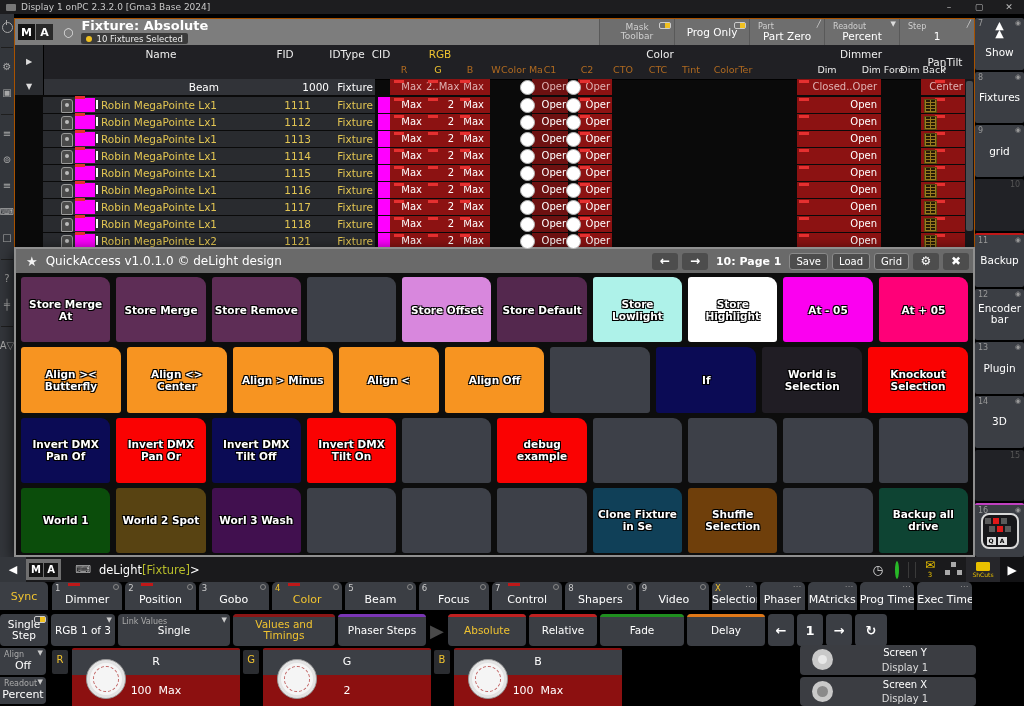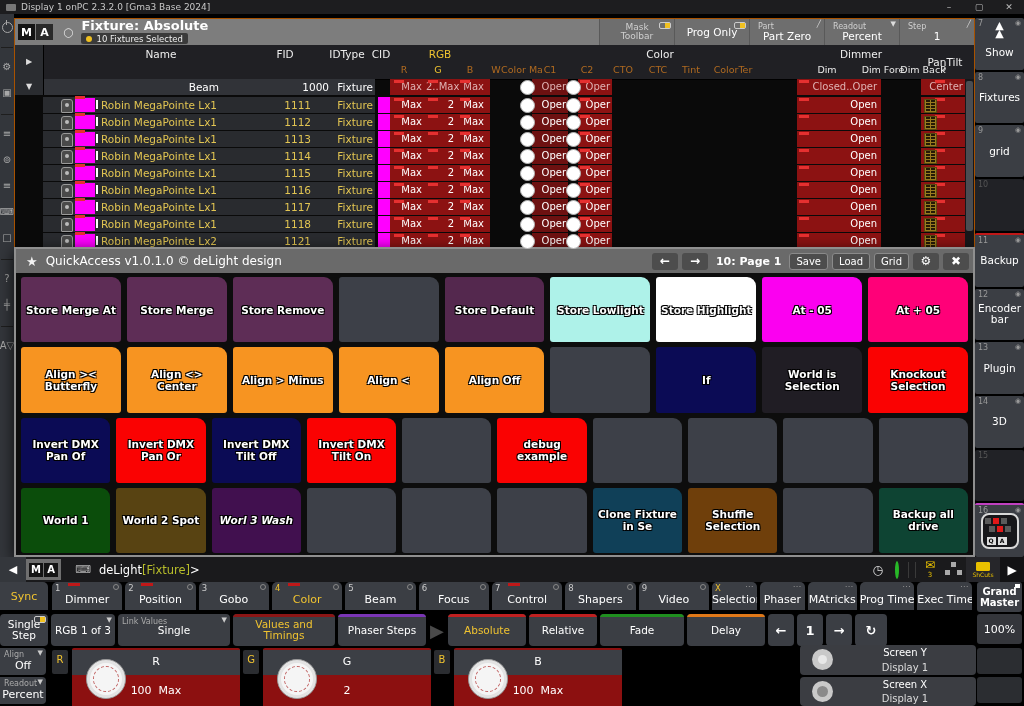--- a/index.html
+++ b/index.html
@@ -88,21 +88,21 @@
           font-size:10.5px;font-weight:600;color:#fff;text-align:center;overflow:hidden;
           text-shadow:-1px -1px 0 #000,1px -1px 0 #000,-1px 1px 0 #000,1px 1px 0 #000;}
   .qacell.blank{text-shadow:none;}
   
   #rightbar{left:975px;top:18px;width:49px;height:539px;display:flex;flex-direction:column;gap:2px;}
   .vbtn{position:relative;flex:1;background:#3b3e44;border-radius:2px;display:flex;align-items:center;justify-content:center;}
   .vbtn .num{position:absolute;left:3px;top:1px;font-size:8px;color:#999;}
   .vbtn .eye{position:absolute;right:3px;top:1px;font-size:7px;color:#999;}
   .vbtn .vlab{font-size:10.5px;color:#fff;text-align:center;line-height:11px;}
   .vbtn.empty{background:#212226;}
-  .vbtn.empty .num{color:#555;}
+  .vbtn.empty .num{color:#555;margin-left:32px;}
   .upicon{position:absolute;top:4px;left:50%;transform:translateX(-50%);color:#fff;font-size:11px;line-height:8px;text-align:center;}
   .vbtn .withicon{margin-top:18px;}
   .qaicon{width:34px;height:32px;border:2px solid #d8d8d8;border-radius:8px;position:relative;background:#17171a;}
   .qaicon .sq{position:absolute;width:6px;height:6px;background:#5a5a5a;}
   .qaicon .sq.r{background:#e01818;}
   .qaicon .qa{position:absolute;bottom:2px;left:4px;display:flex;gap:2px;}
   .qaicon .qa b{width:9px;height:8px;background:#ddd;color:#000;font-size:6px;line-height:8px;text-align:center;font-weight:bold;}
   
   #cmdbar{left:0;top:557px;width:1024px;height:25px;background:#1a1a1c;display:flex;align-items:center;}
   #cmdback{width:26px;height:25px;background:#34373c;color:#fff;display:flex;align-items:center;justify-content:center;font-size:11px;}
@@ -685,20 +685,23 @@
           <div class="qacell" style="background: rgb(94, 45, 86);">
             <span style="padding: 0px 3px;">Store Merge At</span>
           </div>
           <div class="qacell" style="background: rgb(94, 45, 86);">
             <span style="padding: 0px 3px;">Store Merge</span>
           </div>
           <div class="qacell" style="background: rgb(94, 45, 86);">
             <span style="padding: 0px 3px;">Store Remove</span>
           </div>
           <div class="qacell blank" style="background: rgb(61, 64, 72);"></div>
+          <div class="qacell" style="background: rgb(216, 135, 221);">
+            <span style="padding: 0px 3px;">Store Offset</span>
+          </div>
           <div class="qacell" style="background: rgb(84, 40, 78);">
             <span style="padding: 0px 3px;">Store Default</span>
           </div>
           <div class="qacell" style="background: rgb(174, 242, 233);">
             <span style="padding: 0px 3px;">Store Lowlight</span>
           </div>
           <div class="qacell" style="background: rgb(255, 255, 255);">
             <span style="padding: 0px 3px;">Store Highlight</span>
           </div>
           <div class="qacell" style="background: rgb(251, 0, 240);">
@@ -758,21 +761,21 @@
           <div class="qacell blank" style="background: rgb(61, 64, 72);"></div>
         </div>
         <div class="qarow">
           <div class="qacell" style="background: rgb(11, 77, 11);">
             <span style="padding: 0px 3px;">World 1</span>
           </div>
           <div class="qacell" style="background: rgb(88, 67, 18);">
             <span style="padding: 0px 3px;">World 2 Spot</span>
           </div>
           <div class="qacell" style="background: rgb(65, 16, 79);">
-            <span style="padding: 0px 3px; font-style: italic;">Worl 3 Wash</span>
+            <span style="padding: 0px 3px;">Worl 3 Wash</span>
           </div>
           <div class="qacell blank" style="background: rgb(61, 64, 72);"></div>
           <div class="qacell blank" style="background: rgb(61, 64, 72);"></div>
           <div class="qacell blank" style="background: rgb(61, 64, 72);"></div>
           <div class="qacell" style="background: rgb(16, 64, 88);">
             <span style="padding: 0px 3px;">Clone Fixture in Se</span>
           </div>
           <div class="qacell" style="background: rgb(111, 63, 11);">
             <span style="padding: 0px 3px;">Shuffle Selection</span>
           </div>
@@ -1041,23 +1044,14 @@
           <div class="t2">Display 1</div>
         </div>
         <div class="srow">
           <div class="sknob"></div>
           <div class="t1">Screen X</div>
           <div class="t2">Display 1</div>
         </div>
       </div>
   </div>
 
-  <div id="gmcol" class="abs">
-    <div id="gmbox">
-      <span class="sq"></span>
-      <span>Grand Master</span>
-    </div>
-    <div id="gmval">100%</div>
-    <div class="gmempty" style="top:66px;"></div>
-    <div class="gmempty" style="top:95px;"></div>
-  </div>
 
 </div>
 
 </body></html>

